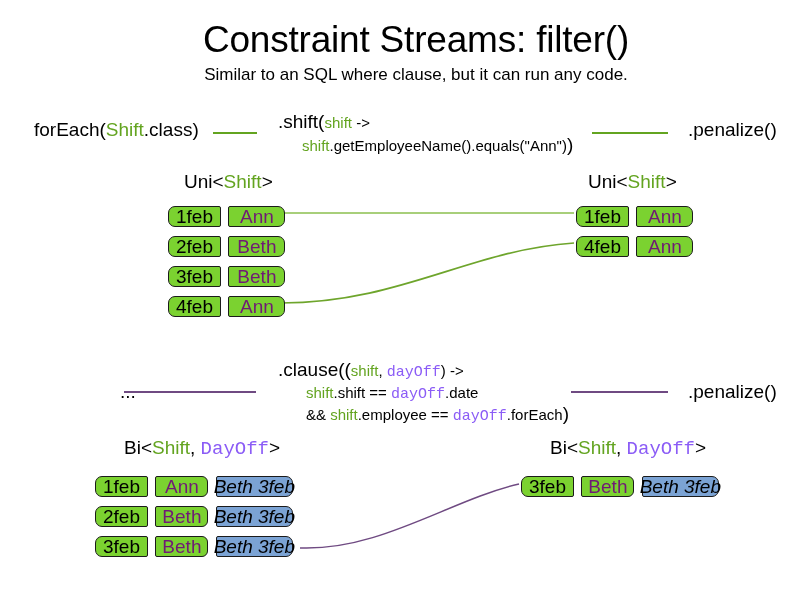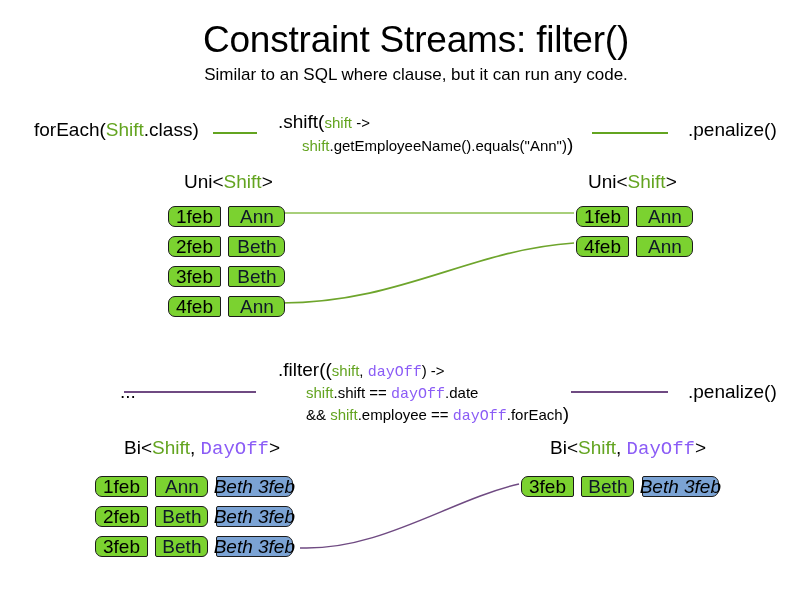--- a/index.html
+++ b/index.html
@@ -116,21 +116,21 @@
   }
   .cell.shift-date {
     background: #7ed321;
     background: #7bd230;
     color: #000000;
     border-top-right-radius: 2px;
     border-bottom-right-radius: 2px;
   }
   .cell.shift-name {
     background: #7bd230;
-    color: #0f172a;
+    color: #701a75;
     border-top-left-radius: 2px;
     border-bottom-left-radius: 2px;
     margin-left: -1.6px;
   }
   .cell.dayoff {
     background: #7ba3d4;
     color: #000000;
     margin-left: -1.6px;
     border-top-left-radius: 2px;
     border-bottom-left-radius: 2px;
@@ -225,21 +225,21 @@
     <div class="cell shift-name">Ann</div>
   </div>
   <div class="tuple-row">
     <div class="cell shift-date">4feb</div>
     <div class="cell shift-name">Ann</div>
   </div>
 </div>
 
 <div class="abs code" id="dots2">...</div>
 
-<div class="abs code" id="filter2-line1"><span class="k">.filter((</span><span class="g" style="font-size:15px">shift</span><span class="k" style="font-size:15px">, </span><span class="b" style="font-size:15px">dayOff</span><span class="k" style="font-size:15px">) -&gt;</span></div>
+<div class="abs code" id="filter2-line1"><span class="k">.clause((</span><span class="g" style="font-size:15px">shift</span><span class="k" style="font-size:15px">, </span><span class="b" style="font-size:15px">dayOff</span><span class="k" style="font-size:15px">) -&gt;</span></div>
 
 <div class="abs code" id="filter2-line2"><span class="g">shift</span><span class="k">.shift == </span><span class="b">dayOff</span><span class="k">.date</span></div>
 
 <div class="abs code" id="filter2-line3"><span class="k">&amp;&amp; </span><span class="g">shift</span><span class="k">.employee == </span><span class="b">dayOff</span><span class="k">.forEach</span><span class="k" style="font-size:19px">)</span></div>
 
 <div class="abs code" id="penalize2">.penalize()</div>
 
 <div class="abs type-caption" id="cap-bi-left"><span class="k">Bi&lt;</span><span class="g">Shift</span><span class="k">, </span><span class="b">DayOff</span><span class="k">&gt;</span></div>
 
 <div class="abs type-caption" id="cap-bi-right"><span class="k">Bi&lt;</span><span class="g">Shift</span><span class="k">, </span><span class="b">DayOff</span><span class="k">&gt;</span></div>

